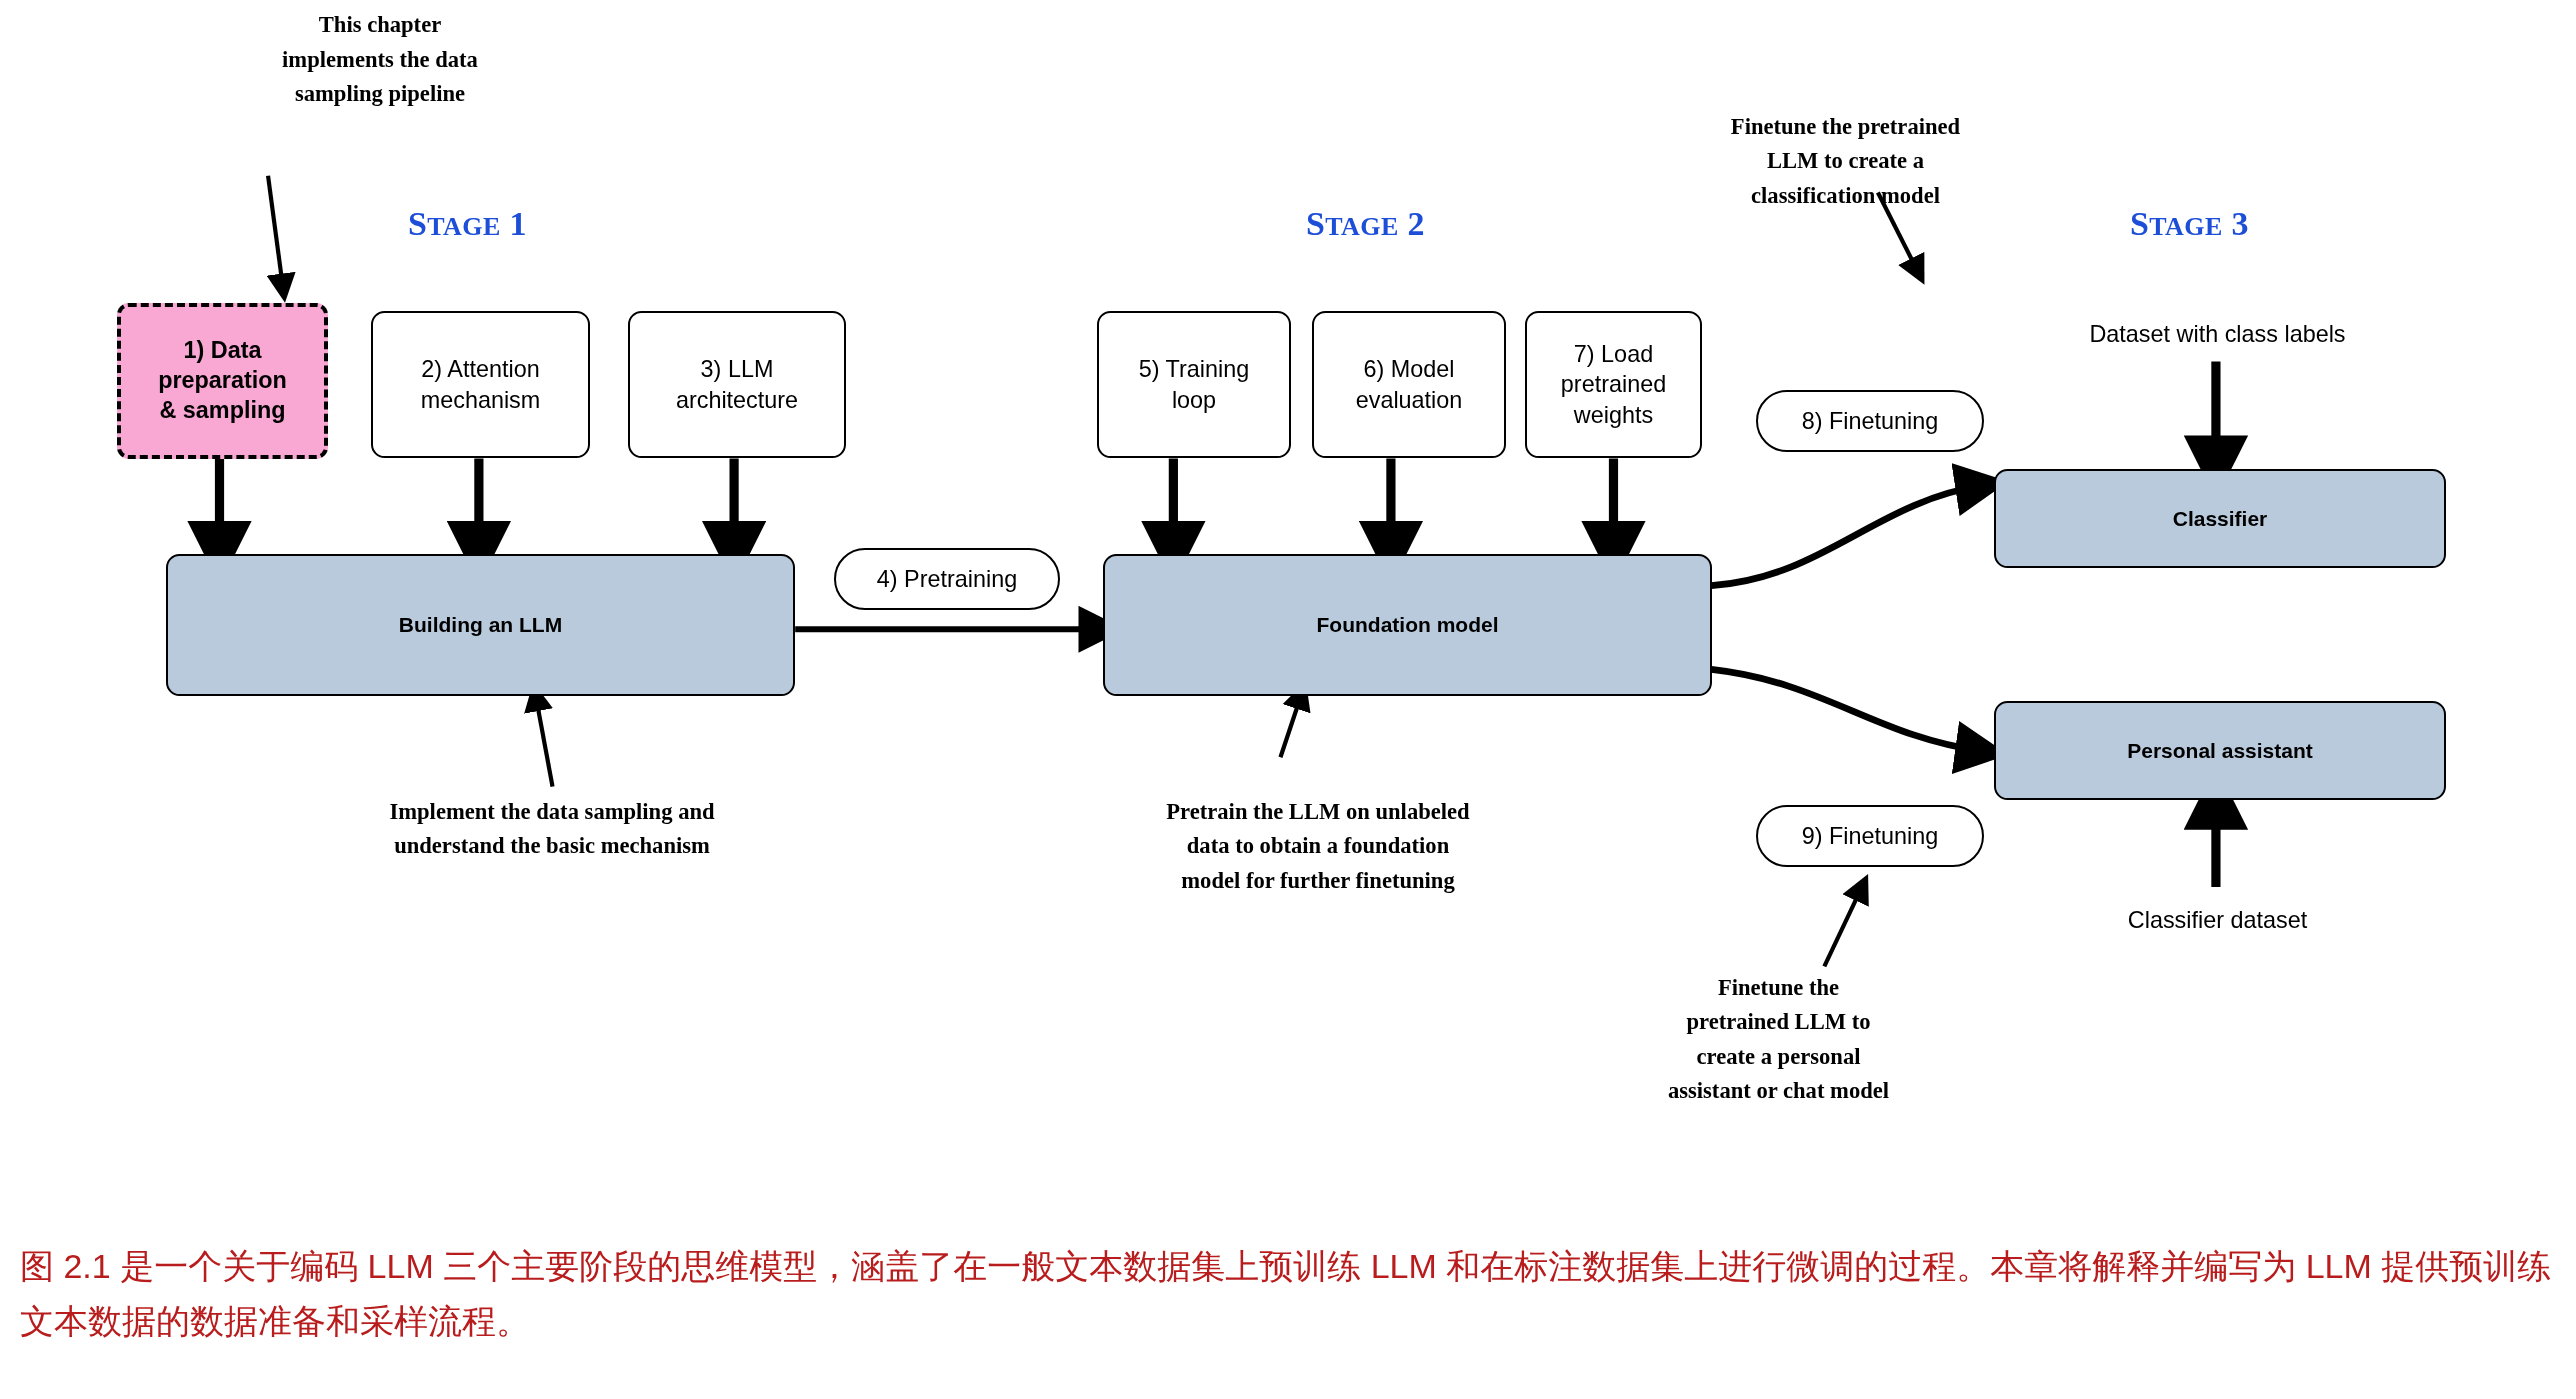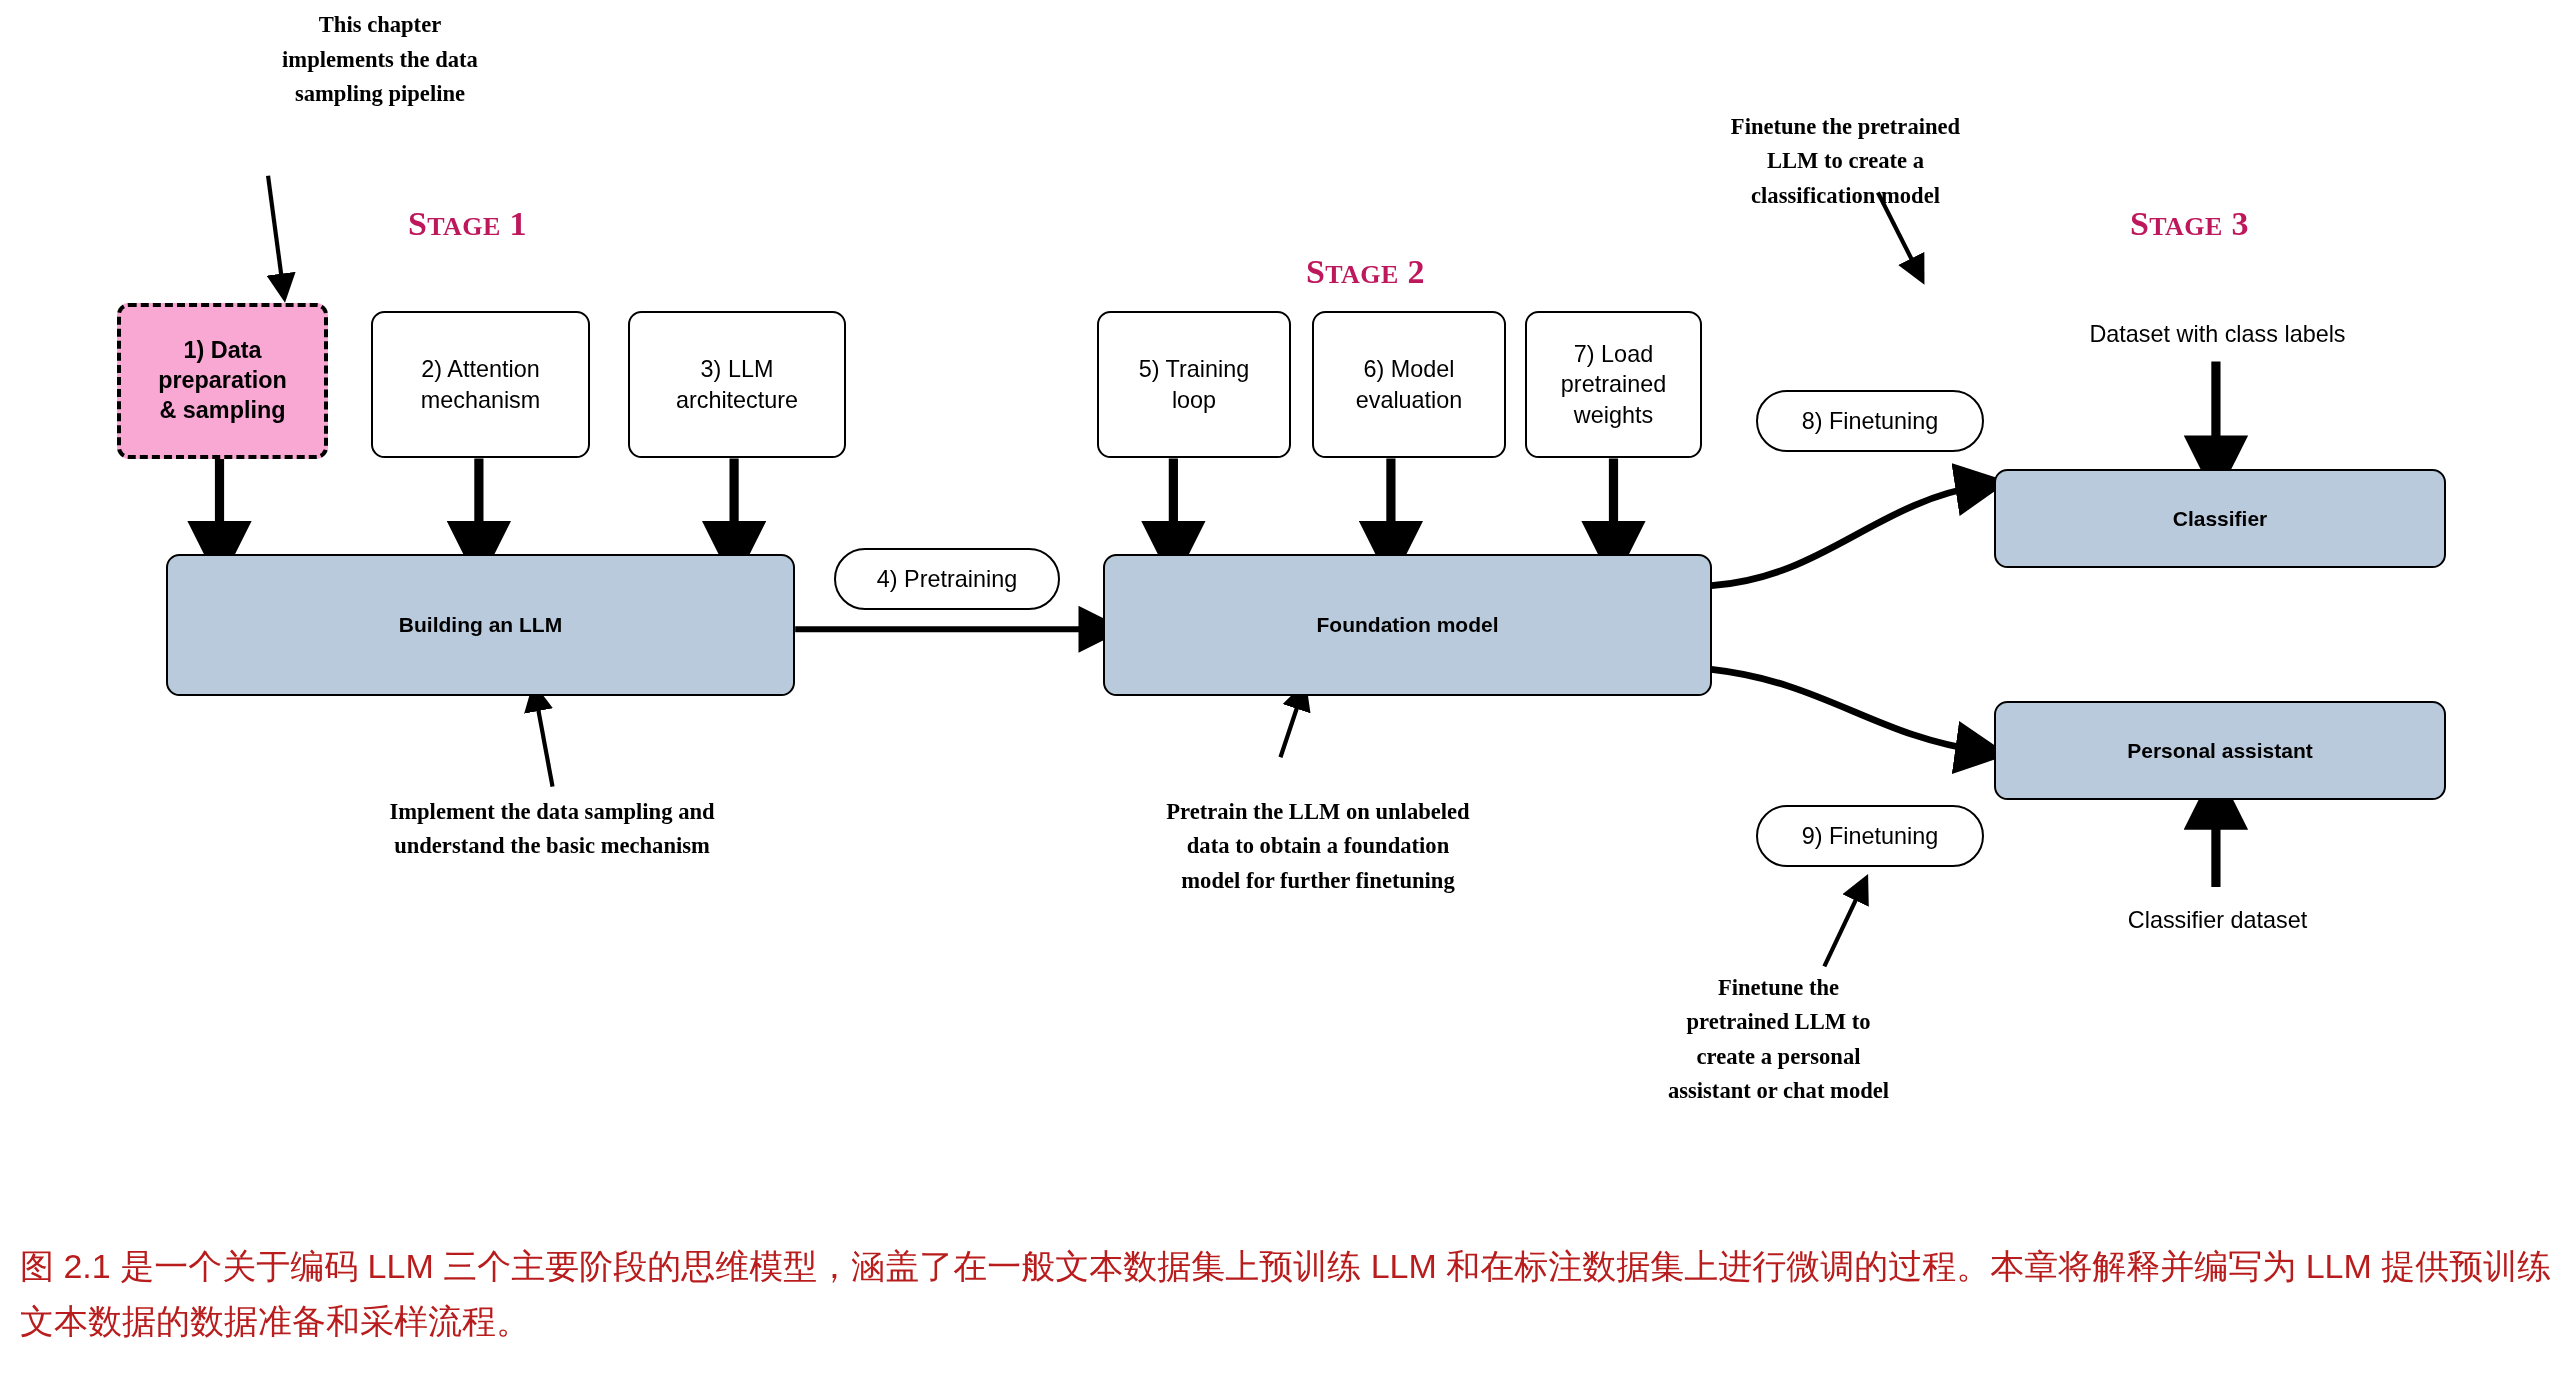--- a/index.html
+++ b/index.html
@@ -36,21 +36,21 @@
     line-height: 1.52;
     text-align: center;
     color: #000;
     font-family: "Liberation Serif", serif;
   }
   .stage-label {
     font-family: "Liberation Serif", serif;
     font-weight: bold;
     font-size: 34px;
     letter-spacing: 0.4px;
-    color: #be185d;
+    color: #1d4ed8;
     white-space: nowrap;
   }
   .stage-label .sc {
     font-size: 26px;
   }
   .plain-label {
     font-size: 23.4px;
     text-align: center;
     color: #000;
     line-height: 1.4;
@@ -170,21 +170,21 @@
 classification model</div>
 
   <div class="abs annot" style="left:1565px; top:971px; width:427px; white-space:pre-line;">Finetune the
 pretrained LLM to
 create a personal
 assistant or chat model</div>
 
   <div class="abs stage-label" style="left:408px; top:205px;">
     <span>S</span><span class="sc">TAGE</span><span> 1</span>
   </div>
-  <div class="abs stage-label" style="left:1306px; top:205px;margin-top:48px;">
+  <div class="abs stage-label" style="left:1306px; top:205px;">
     <span>S</span><span class="sc">TAGE</span><span> 2</span>
   </div>
   <div class="abs stage-label" style="left:2130px; top:205px;">
     <span>S</span><span class="sc">TAGE</span><span> 3</span>
   </div>
 
   <div class="abs node box-dashed" style="left:117px; top:303px; width:211px; height:156px; white-space:pre-line;">1) Data
 preparation
 &amp; sampling</div>
 

